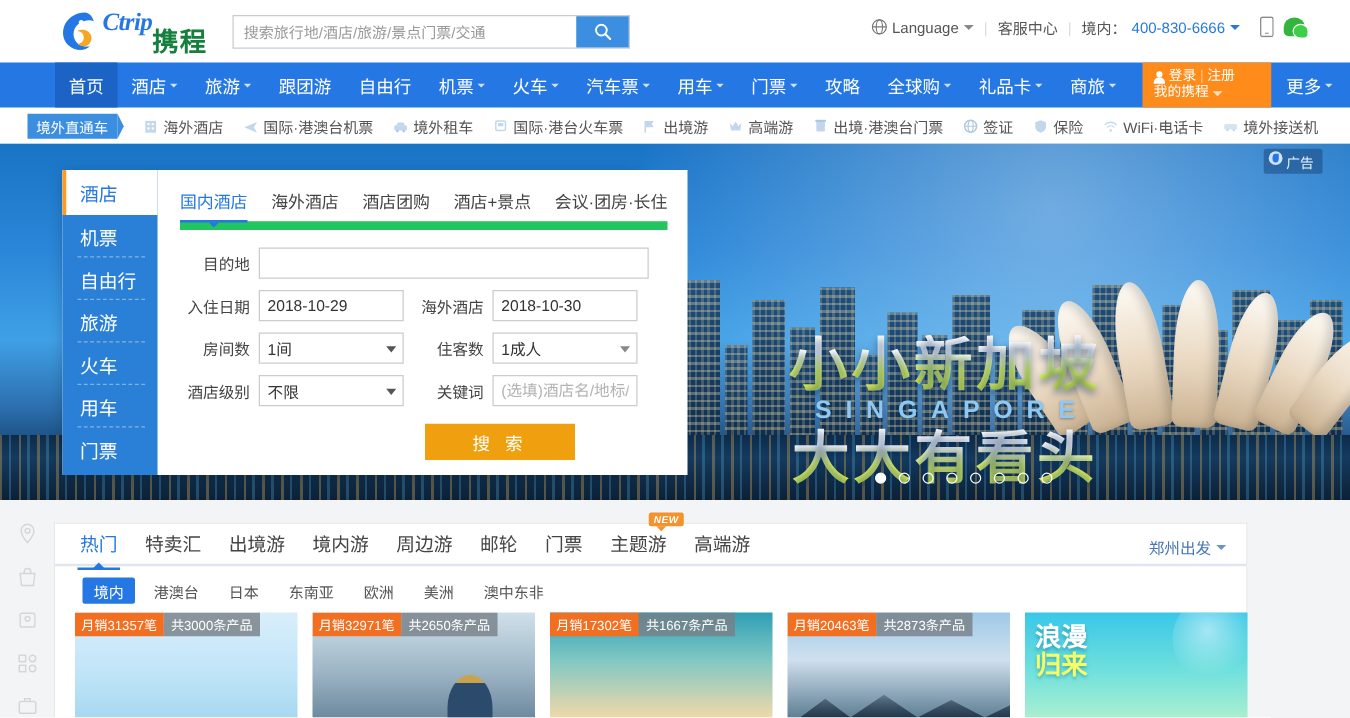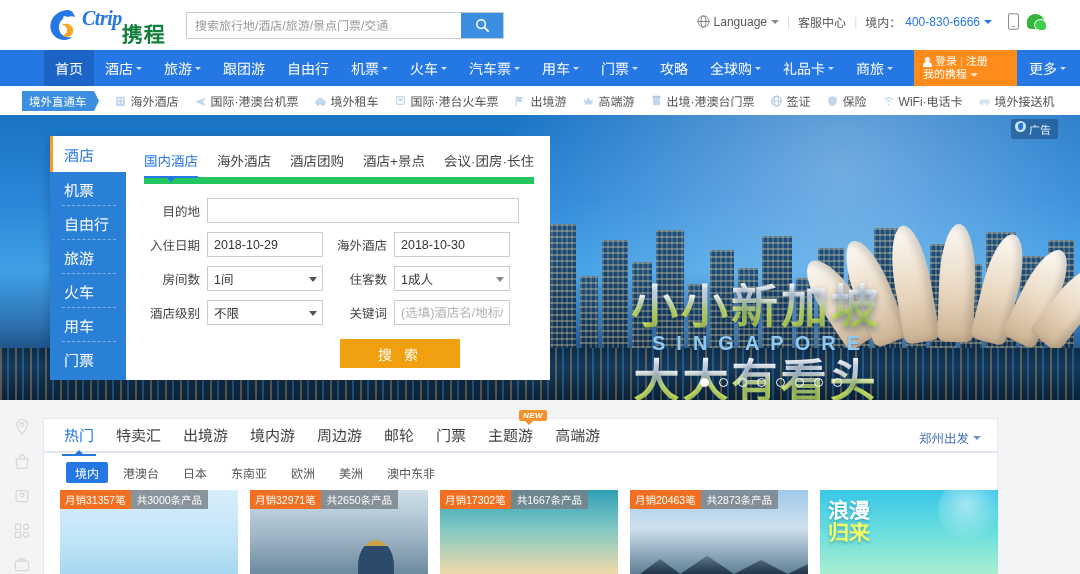--- a/index.html
+++ b/index.html
@@ -151,21 +151,21 @@
   }
   .hero-ad {
     position: absolute; right: 22px; top: 4px;
     background: rgba(20,60,110,.45); color: #e8f2ff; font-size: 11px;
     padding: 2px 7px 2px 4px; display:flex; align-items:flex-start; gap:3px; border-radius:2px;
   }
   .hero-ad .dolphin { width: 11px; height: 11px; border-radius:50%; background:#cfe4fb; position:relative; }
   .hero-ad .dolphin:after{content:"";position:absolute;left:3px;top:2px;width:5px;height:7px;background:#2577e3;border-radius:50% 0 50% 50%;}
 
   .hero-title {
-    position: absolute; left: 556px; top: 168px; width: 400px; text-align: center;
+    position: absolute; left: 556px; top: 153px; width: 400px; text-align: center;
     pointer-events: none;
   }
   .ht-line1 {
     font-size: 47px; font-weight: bold; letter-spacing: 3px; line-height: 1;
     background: linear-gradient(180deg, #ffffff 30%, #e9ff6a 60%, #cfe548 100%);
     -webkit-background-clip: text; background-clip: text; color: transparent;
     text-shadow: 0 3px 6px rgba(0,40,90,.45);
   }
   .ht-sub {
     font-size: 20px; font-weight: bold; letter-spacing: 11px; color: #8fc9f2;

